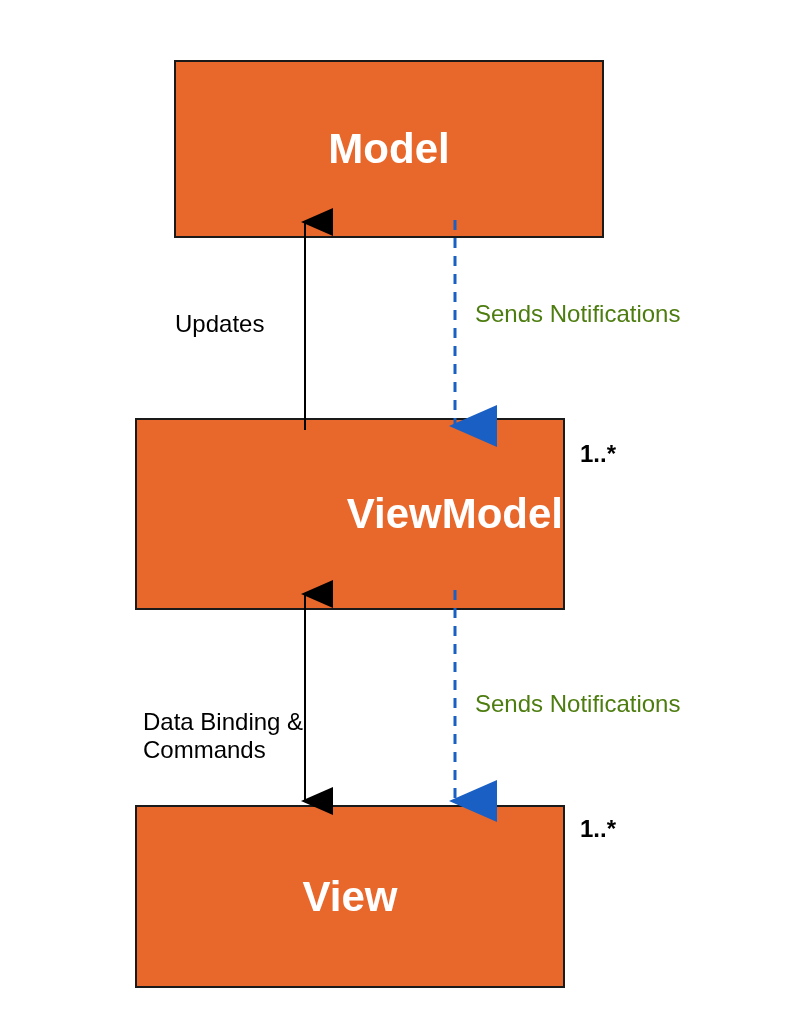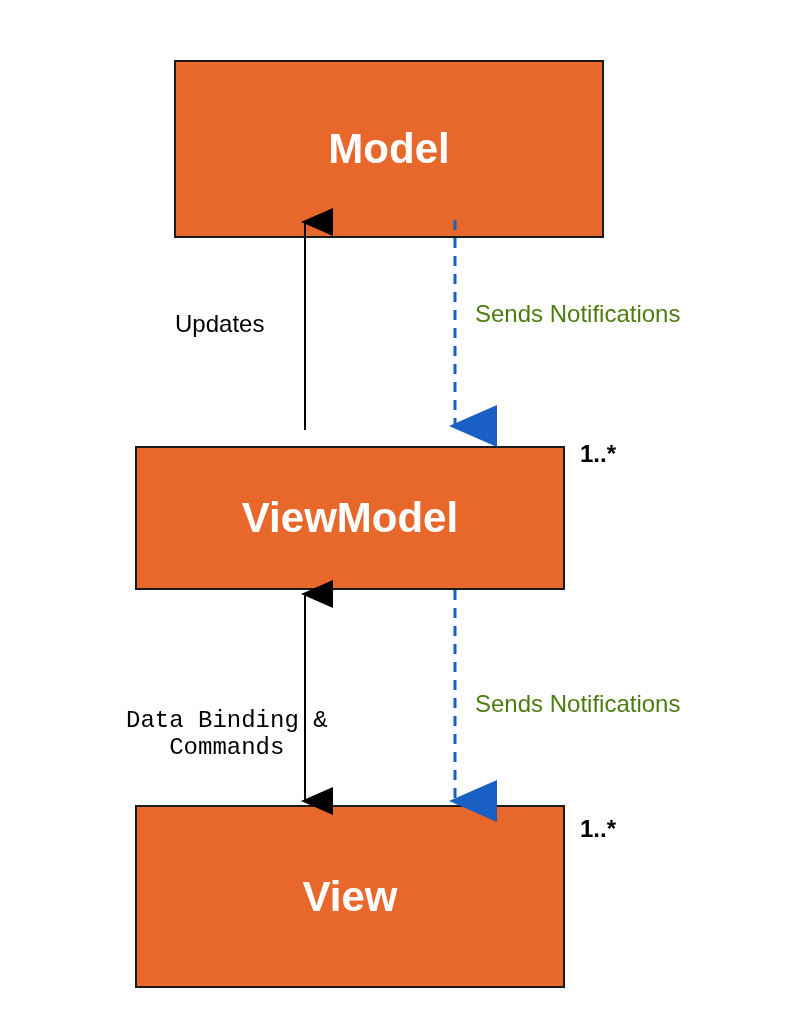--- a/index.html
+++ b/index.html
@@ -30,51 +30,50 @@
       color: black;
       font-weight: bold;
       font-size: 24px;
     }
     .label {
       position: absolute;
       font-size: 24px;
     }
     .label-black {
       color: black;
-      text-align: center;
     }
     .label-blue {
       color: #4d7c0f;
     }
     svg.connector {
       position: absolute;
       overflow: visible;
     }
   </style>
 </head>
 <body>
 
 <div class="box" style="left:141px; top:60px; width:430px; height:178px;margin-left:33px;">
   <span>Model</span>
 </div>
 
-<div class="box" style="left:135px; top:446px; width:430px; height:144px;">
+<div class="box" style="left:135px; top:418px; width:430px; height:192px;justify-content:flex-end;">
   <span>ViewModel</span>
 </div>
 
 <div class="box" style="left:135px; top:805px; width:430px; height:183px;">
   <span>View</span>
 </div>
 
 <div class="multiplicity" style="left:580px; top:440px;">1..*</div>
 <div class="multiplicity" style="left:580px; top:815px;">1..*</div>
 
 <div class="label label-black" style="left:175px; top:310px;">Updates</div>
 <div class="label label-blue" style="left:475px; top:300px;">Sends Notifications</div>
-<div class="label label-black" style="left:126px; top:680px; white-space:pre-line;font-family:Liberation Mono, monospace;">
+<div class="label label-black" style="left:143px; top:680px; white-space:pre-line;">
   <span>Data Binding &amp;
 Commands</span>
 </div>
 <div class="label label-blue" style="left:475px; top:690px;">Sends Notifications</div>
 
 <svg class="connector" style="left:295px; top:218px; width:20px; height:214px;">
   <defs>
     <marker id="arrowhead-black-up" markerWidth="14" markerHeight="16" refX="7" refY="2" orient="auto-start-reverse">
       <polygon points="0 16, 7 0, 14 16" fill="black"></polygon>
     </marker>

